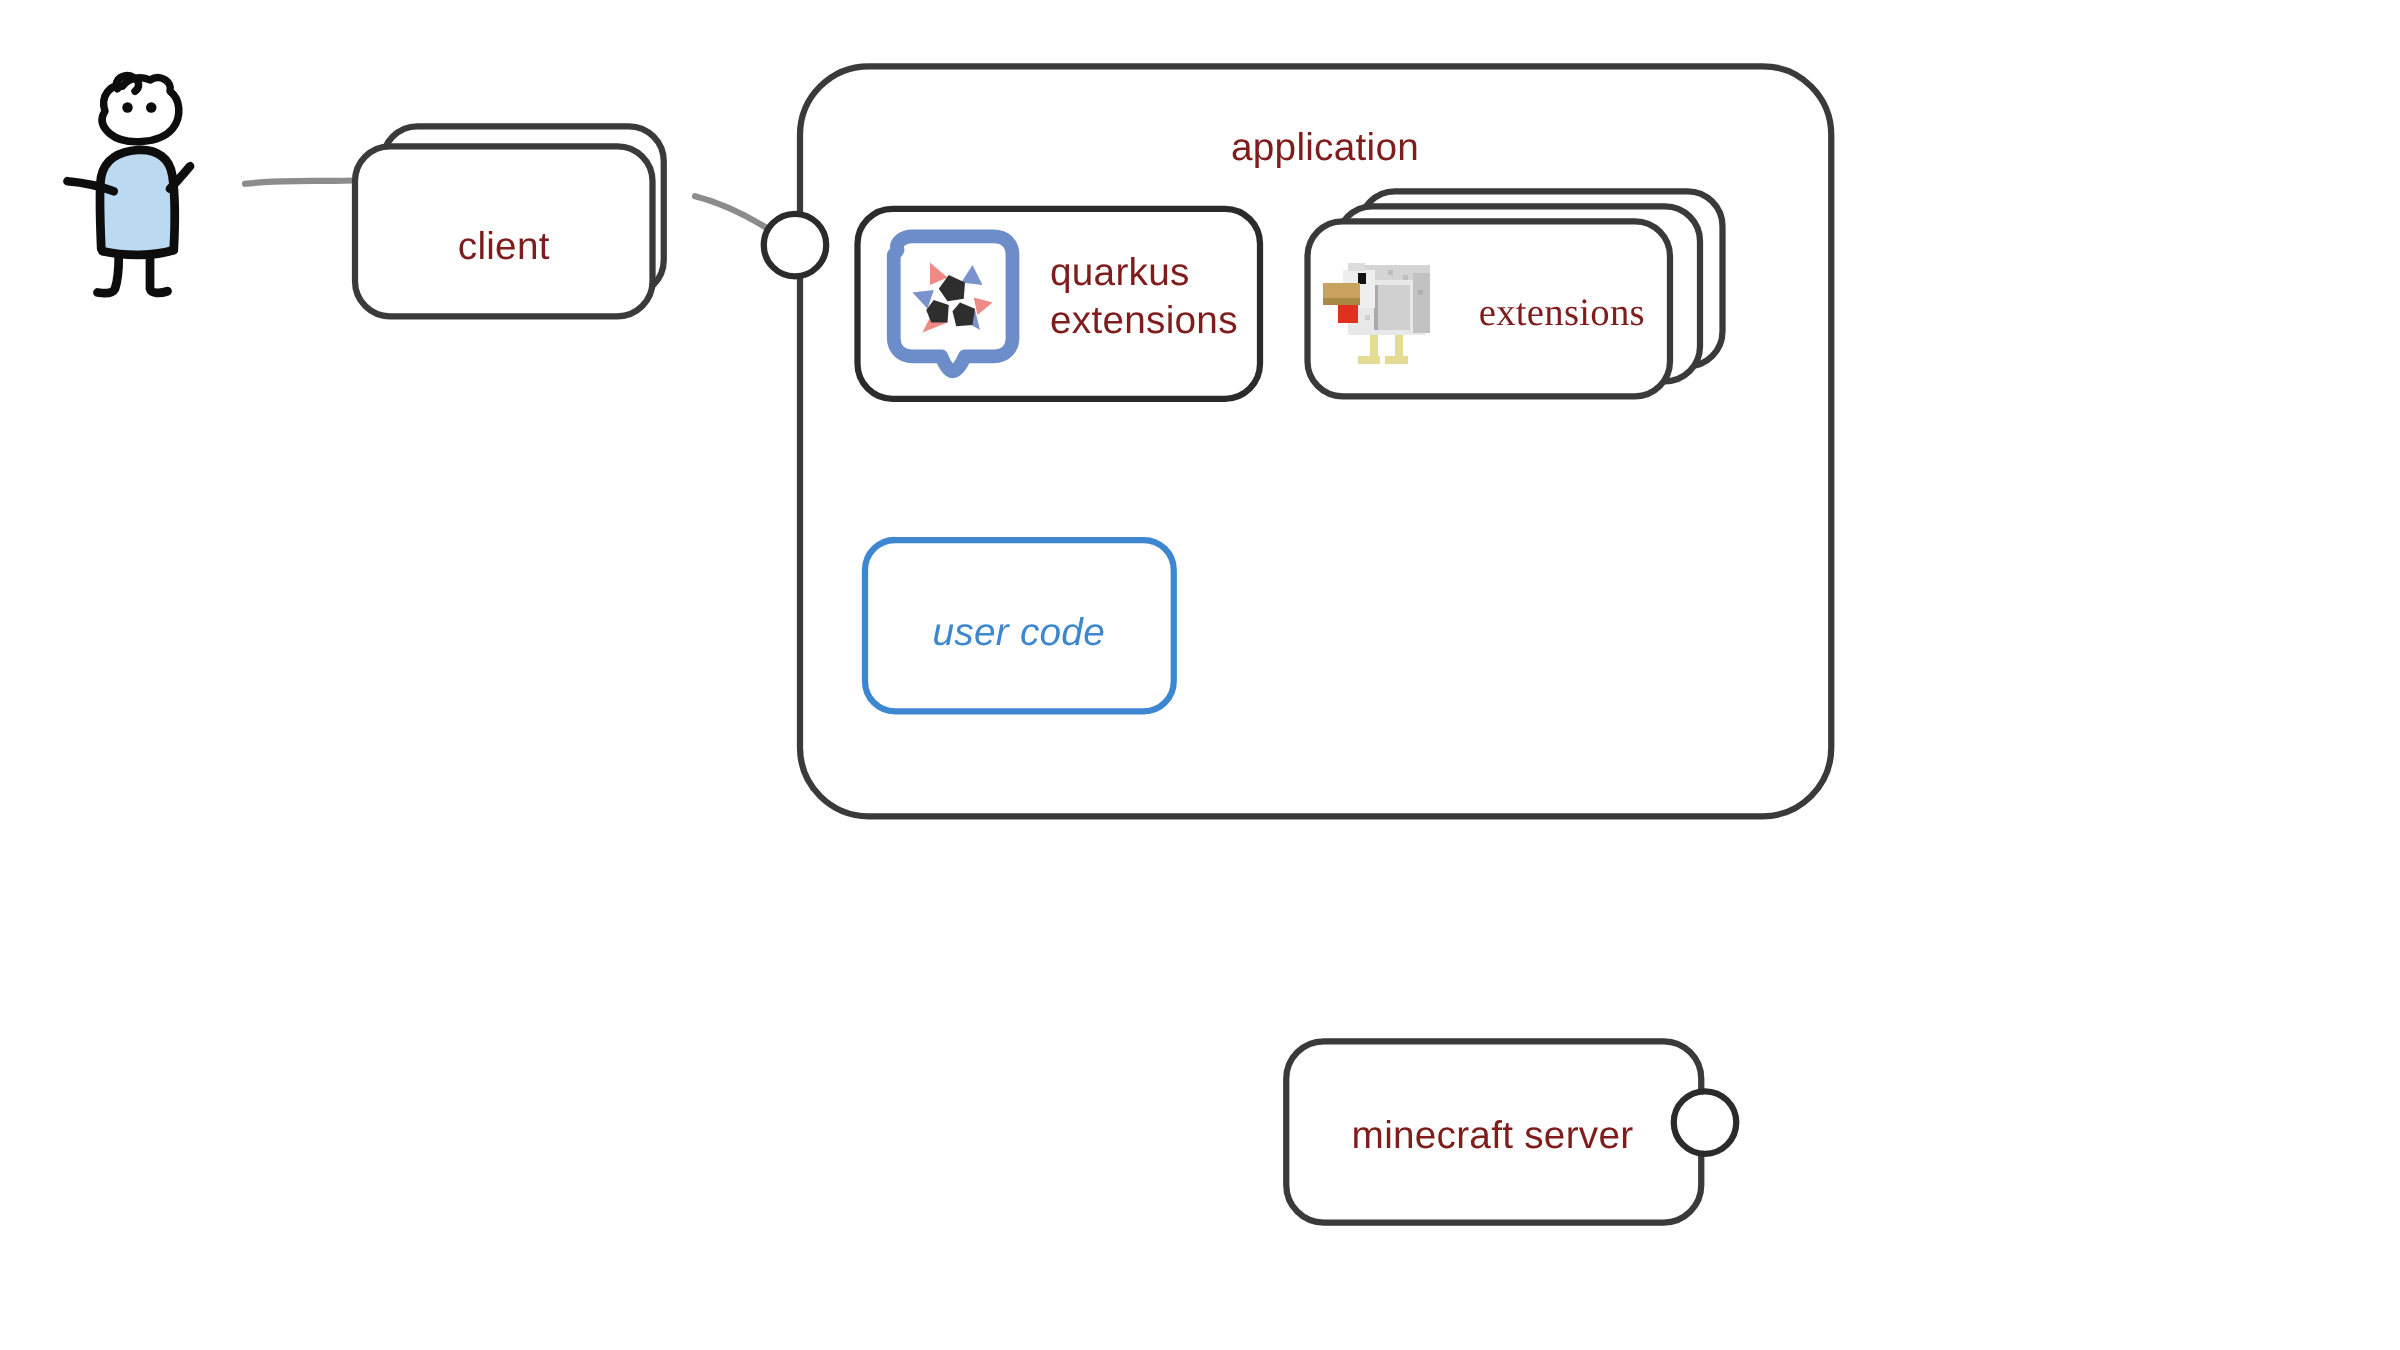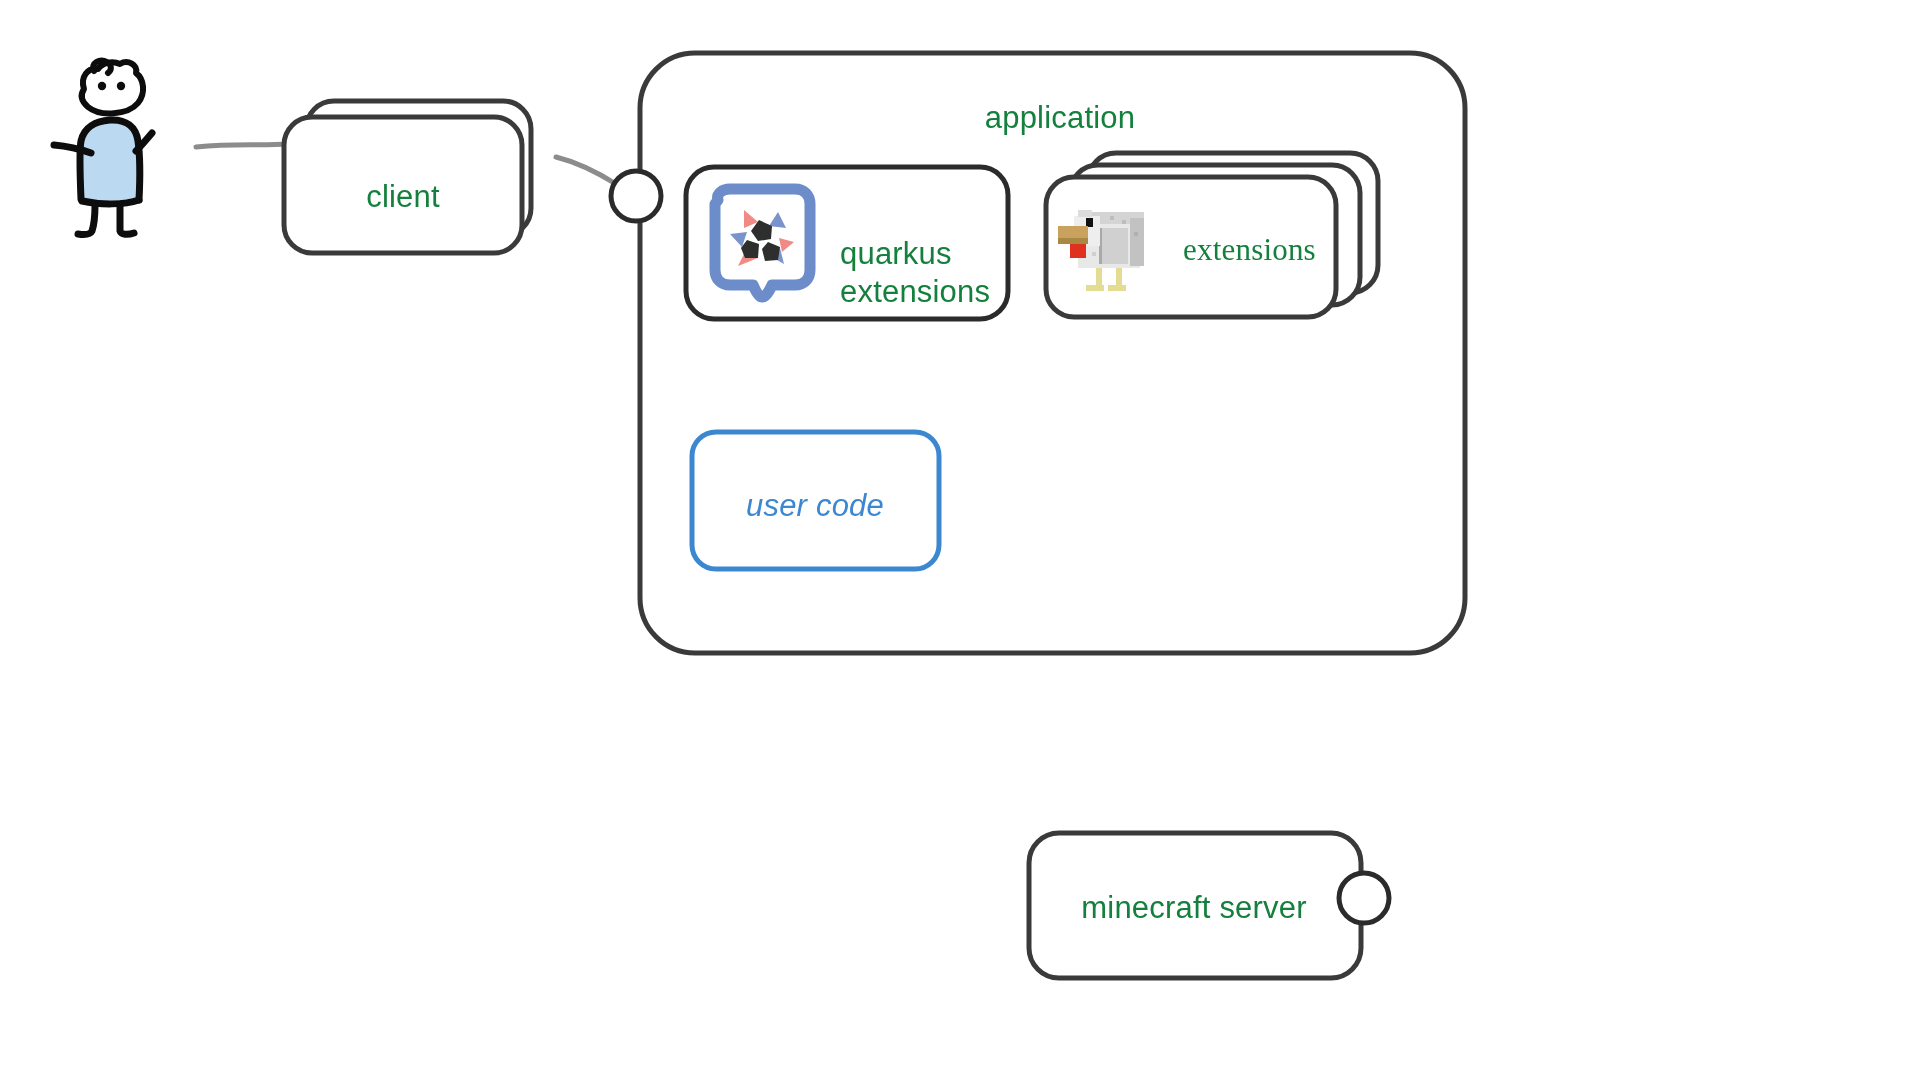--- a/index.html
+++ b/index.html
@@ -8,28 +8,28 @@
     background:#ffffff;
     font-family:"Liberation Sans", sans-serif;
     overflow:hidden;
     position:relative;
   }
   #stage{position:absolute;left:0;top:0;width:1920px;height:1080px;}
   .layer{position:absolute;left:0;top:0;width:1920px;height:1080px;}
   .node{position:absolute;}
   .lbl{
     position:absolute;
-    color:#15803d;
+    color:#7f1d1d;
     white-space:nowrap;
     letter-spacing:.2px;
   }
   .lbl.center{transform:translate(-50%,-50%);}
   .txt-application{font-size:31px;}
   .txt-client{font-size:31px;margin-top:12px;}
-  .txt-quarkus{font-size:31px;line-height:1.22;text-align:left;margin-top:36px;}
+  .txt-quarkus{font-size:31px;line-height:1.22;text-align:left;}
   .txt-extensions{font-size:31px;}
   .txt-usercode{font-size:31px;color:#3d87d1;}
   .txt-mcserver{font-size:31px;}
   svg{display:block;overflow:visible;}
 </style>
 </head>
 <body>
 
 <div id="stage">
 

